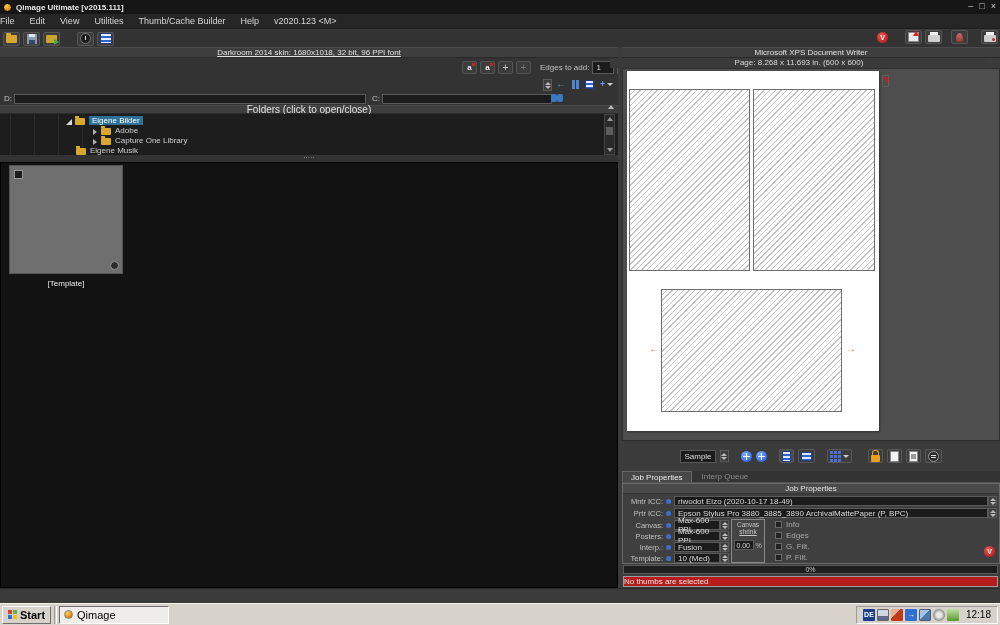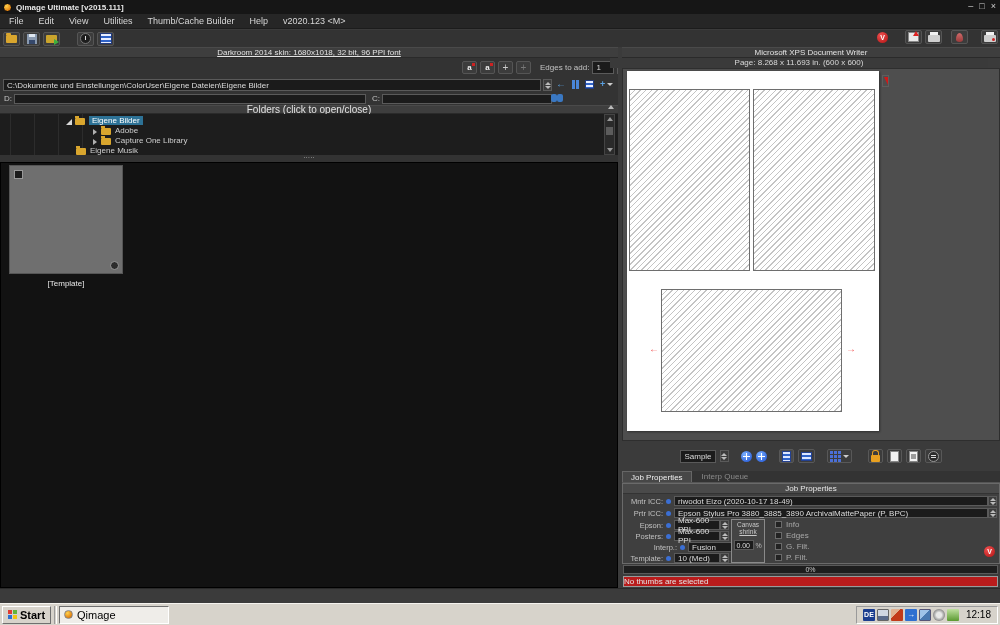--- a/index.html
+++ b/index.html
@@ -8,21 +8,21 @@
   .abs{position:absolute;}
   
   #titlebar{left:0;top:0;width:1000px;height:14px;background:#161616;color:#e8e8e8;
     display:flex;align-items:center;padding-left:3px;font-size:8px;font-weight:bold;}
   .applogo{width:9px;height:9px;border-radius:50%;
     background:radial-gradient(circle at 35% 30%,#ffd24d,#e07f10 70%,#8a4a00);
     border:1px solid #111;margin-right:4px;flex:0 0 auto;}
   #winbtns{right:4px;top:2px;display:flex;gap:6px;color:#cfcfcf;font-size:9px;line-height:9px;}
   #winbtns span{cursor:default;}
   #menubar{left:0;top:14px;width:1000px;height:15px;background:#262626;color:#d6d6d6;
-    display:flex;align-items:center;gap:15px;padding-left:9px;font-size:9px;border-bottom:1px solid #1c1c1c;}
+    display:flex;align-items:center;gap:15px;font-size:9px;border-bottom:1px solid #1c1c1c;}
   #toolbar{left:0;top:30px;width:1000px;height:17px;background:#333;display:flex;align-items:center;}
   .tbtn{width:17px;height:14px;background:#3c3c3c;border:1px solid #555;border-radius:2px;
     display:flex;align-items:center;justify-content:center;margin-left:3px;}
   .tgap{width:14px;}
   
   .folder-ico{width:11px;height:8px;background:#d9a62e;border-radius:1px;position:relative;}
   .folder-ico::before{content:"";position:absolute;top:-2px;left:0;width:5px;height:2px;background:#d9a62e;border-radius:1px 1px 0 0;}
   .floppy-ico{width:10px;height:10px;background:#8a9ab0;position:relative;}
   .floppy-ico::before{content:"";position:absolute;top:0;left:2px;right:2px;height:3px;background:#dfe7f0;}
   .floppy-ico::after{content:"";position:absolute;bottom:0;left:2px;right:2px;height:4px;background:#35486b;}
@@ -186,23 +186,20 @@
     <span class="lbl" style="margin-left:6px;">Edges to add:</span>
     <input class="field" style="width: 22px; height: 13px;" value="1">
     <span class="spin">
         <i class="tri-up"></i>
         <i class="tri-down"></i>
       </span>
   </div>
 
   
   <div class="abs" style="left:0;top:77px;width:618px;height:15px;background:#333;"></div>
-  <div class="abs field" style="left:3px;top:79px;width:538px;height:12px;">
-    <span>C:\Dokumente und Einstellungen\ColorUser\Eigene Dateien\Eigene Bilder</span>
-  </div>
   <div class="abs spin" style="left:543px;top:79px;">
       <i class="tri-up"></i>
       <i class="tri-down"></i>
     </div>
   <div class="abs" style="left:556px;top:79px;display:flex;align-items:center;gap:6px;">
     <span class="blue" style="font-size:10px;line-height:10px;">←</span>
     <span class="hold-ico">
         <b></b>
         <b></b>
       </span>
@@ -376,42 +373,42 @@
       <span class="field" style="flex:1;height:10px;">
         <span>Epson Stylus Pro 3880_3885_3890 ArchivalMattePaper (P, BPC)</span>
       </span>
       <span class="spin" style="height:10px;">
           <i class="tri-up"></i>
           <i class="tri-down"></i>
         </span>
     </div>
 
     <div class="jrow" style="left:2px;top:36px;">
-      <span class="jlbl">Epson:</span>
+      <span class="jlbl">Canvas:</span>
       <span class="bluedot"></span>
       <span class="field" style="width:46px;height:10px;">
         <span>Max-600 PPI</span>
       </span>
       <span class="spin" style="height:10px;">
           <i class="tri-up"></i>
           <i class="tri-down"></i>
         </span>
     </div>
     <div class="jrow" style="left:2px;top:47px;">
       <span class="jlbl">Posters:</span>
       <span class="bluedot"></span>
       <span class="field" style="width:46px;height:10px;">
         <span>Max-600 PPI</span>
       </span>
       <span class="spin" style="height:10px;">
           <i class="tri-up"></i>
           <i class="tri-down"></i>
         </span>
     </div>
-    <div class="jrow" style="left:16px;top:58px;">
+    <div class="jrow" style="left:2px;top:58px;">
       <span class="jlbl">Interp.:</span>
       <span class="bluedot"></span>
       <span class="field" style="width:46px;height:10px;">
         <span>Fusion</span>
       </span>
       <span class="spin" style="height:10px;">
           <i class="tri-up"></i>
           <i class="tri-down"></i>
         </span>
     </div>

